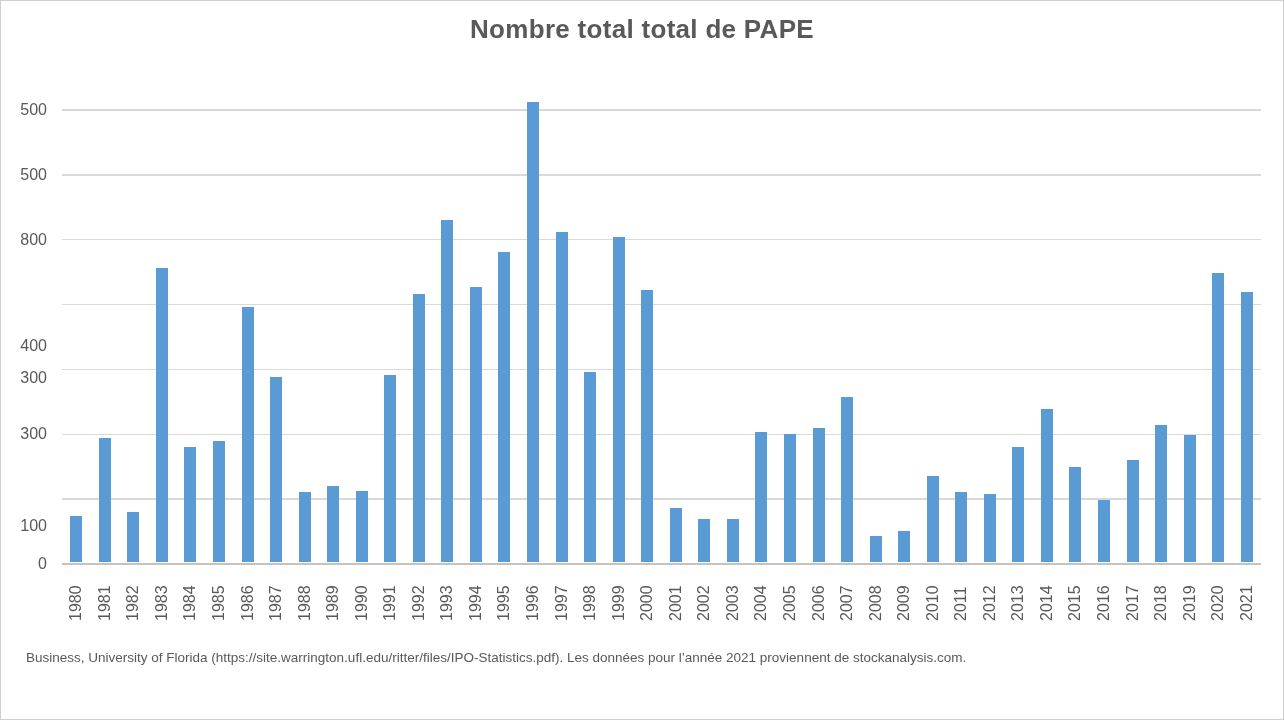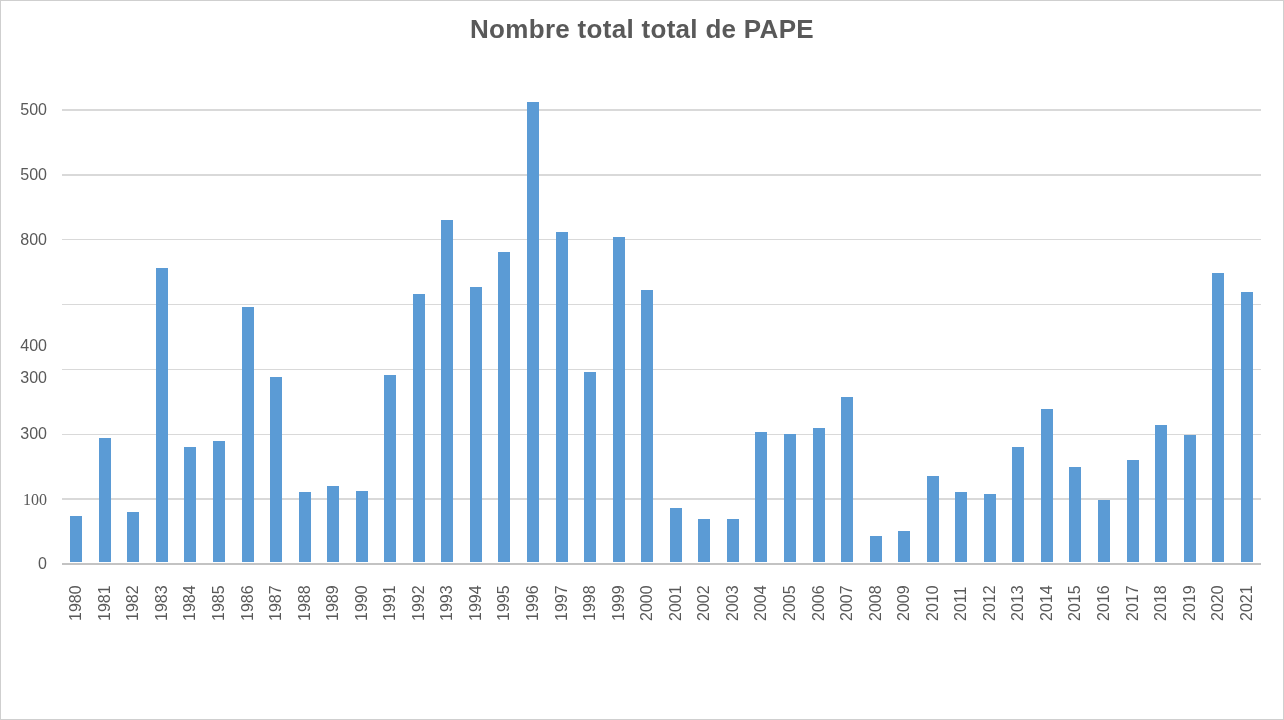--- a/index.html
+++ b/index.html
@@ -67,21 +67,21 @@
 </head>
 <body>
 
 <div class="screen">
   <div class="chart-title">Nombre total total de PAPE</div>
 
   <div class="plot">
       <div class="gridline baseline" style="left: 61px; width: 1199px; top: 562px;"></div>
       <div class="ytick" style="left: 2px; top: 554px;">0</div>
       <div class="gridline" style="left: 61px; width: 1199px; top: 497.393px;"></div>
-      <div class="ytick" style="left: 2px; top: 490px; font-family: Liberation Serif, serif;">100</div>
+      <div class="ytick" style="left: 2px; top: 516px;">100</div>
       <div class="gridline" style="left: 61px; width: 1199px; top: 432.536px;"></div>
       <div class="ytick" style="left: 2px; top: 424.286px;">300</div>
       <div class="gridline" style="left: 61px; width: 1199px; top: 367.679px;"></div>
       <div class="ytick" style="left: 2px; top: 368px;">300</div>
       <div class="gridline" style="left: 61px; width: 1199px; top: 302.821px;"></div>
       <div class="ytick" style="left: 2px; top: 294.571px; margin-top: 41px;">400</div>
       <div class="gridline" style="left: 61px; width: 1199px; top: 237.964px;"></div>
       <div class="ytick" style="left: 2px; top: 229.714px;">800</div>
       <div class="gridline" style="left: 61px; width: 1199px; top: 173.107px;"></div>
       <div class="ytick" style="left: 2px; top: 164.857px;">500</div>
@@ -167,14 +167,15 @@
       <div class="xtick" style="left: 1152.08px; top: 620px;">2018</div>
       <div class="bar" style="left: 1182.63px; bottom: 157px; height: 127.1px; background: rgb(91, 155, 213);"></div>
       <div class="xtick" style="left: 1180.63px; top: 620px;">2019</div>
       <div class="bar" style="left: 1211.18px; bottom: 157px; height: 288.6px; background: rgb(91, 155, 213);"></div>
       <div class="xtick" style="left: 1209.18px; top: 620px;">2020</div>
       <div class="bar" style="left: 1239.73px; bottom: 157px; height: 269.8px; background: rgb(91, 155, 213);"></div>
       <div class="xtick" style="left: 1237.73px; top: 620px;">2021</div>
     </div>
 
   <div class="source-note">
+    <div>Business, University of Florida (https://site.warrington.ufl.edu/ritter/files/IPO-Statistics.pdf). Les données pour l’année 2021 proviennent de stockanalysis.com.</div>
   </div>
 </div>
 
 </body></html>

